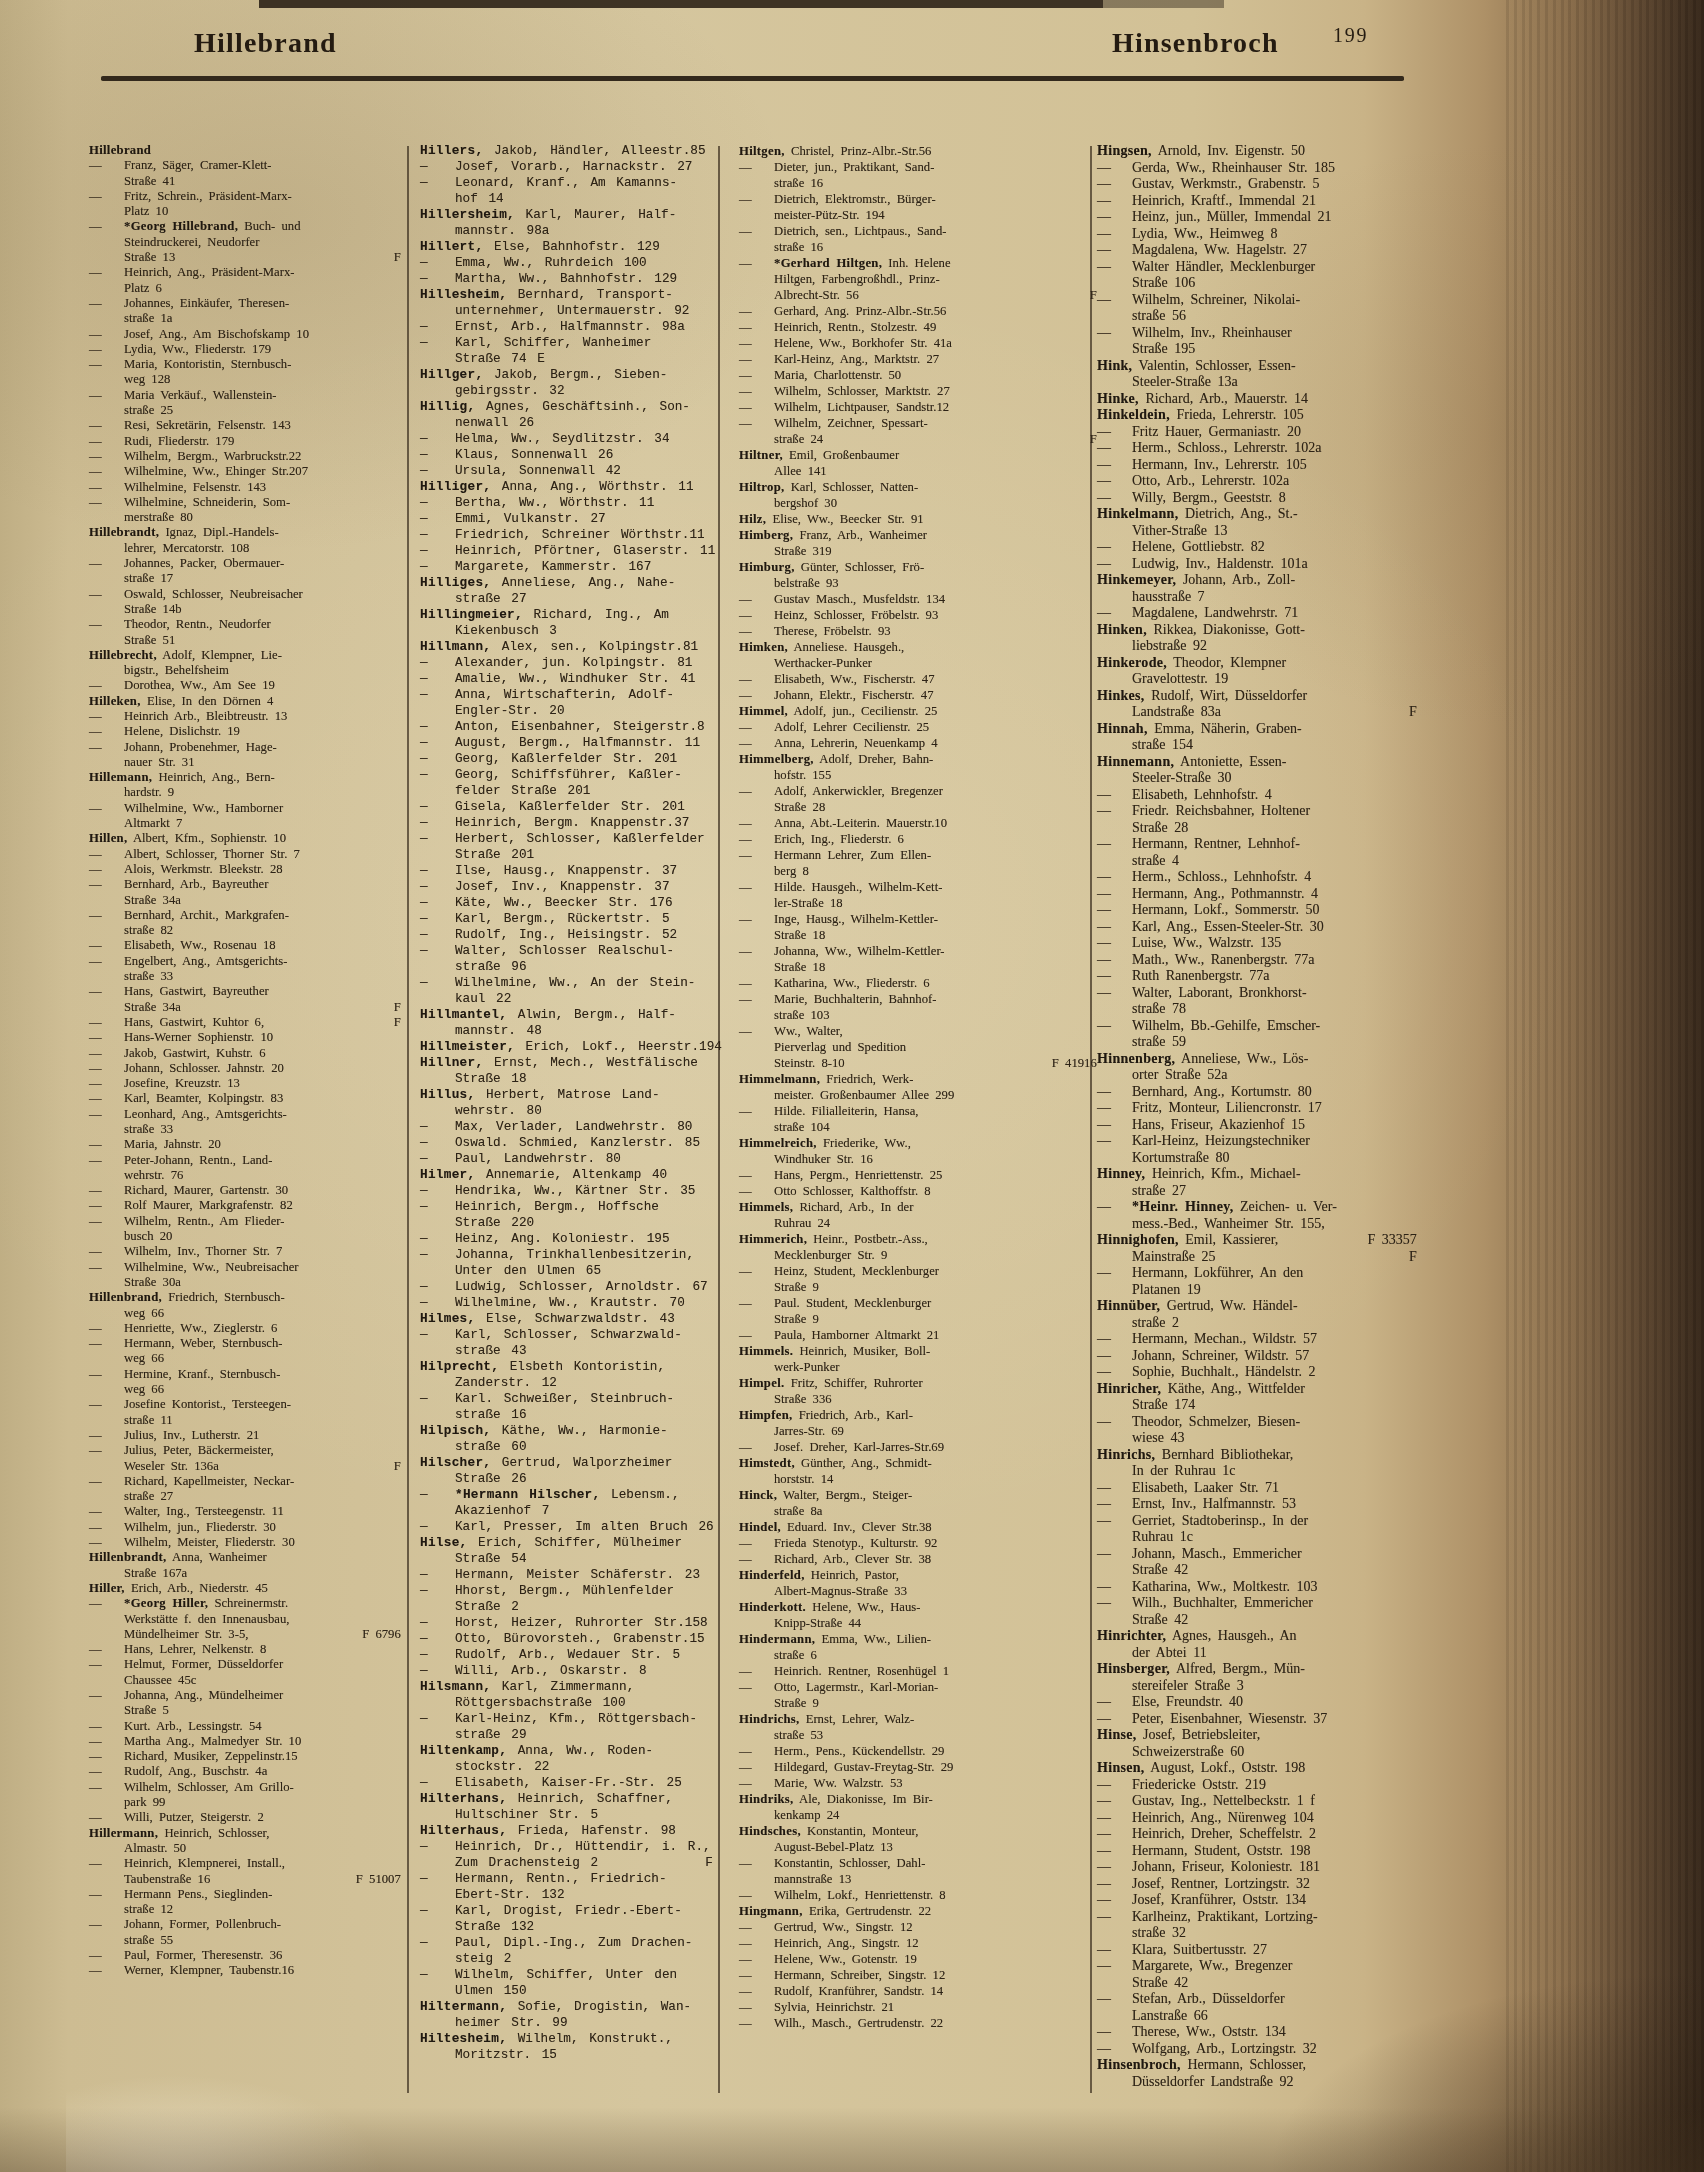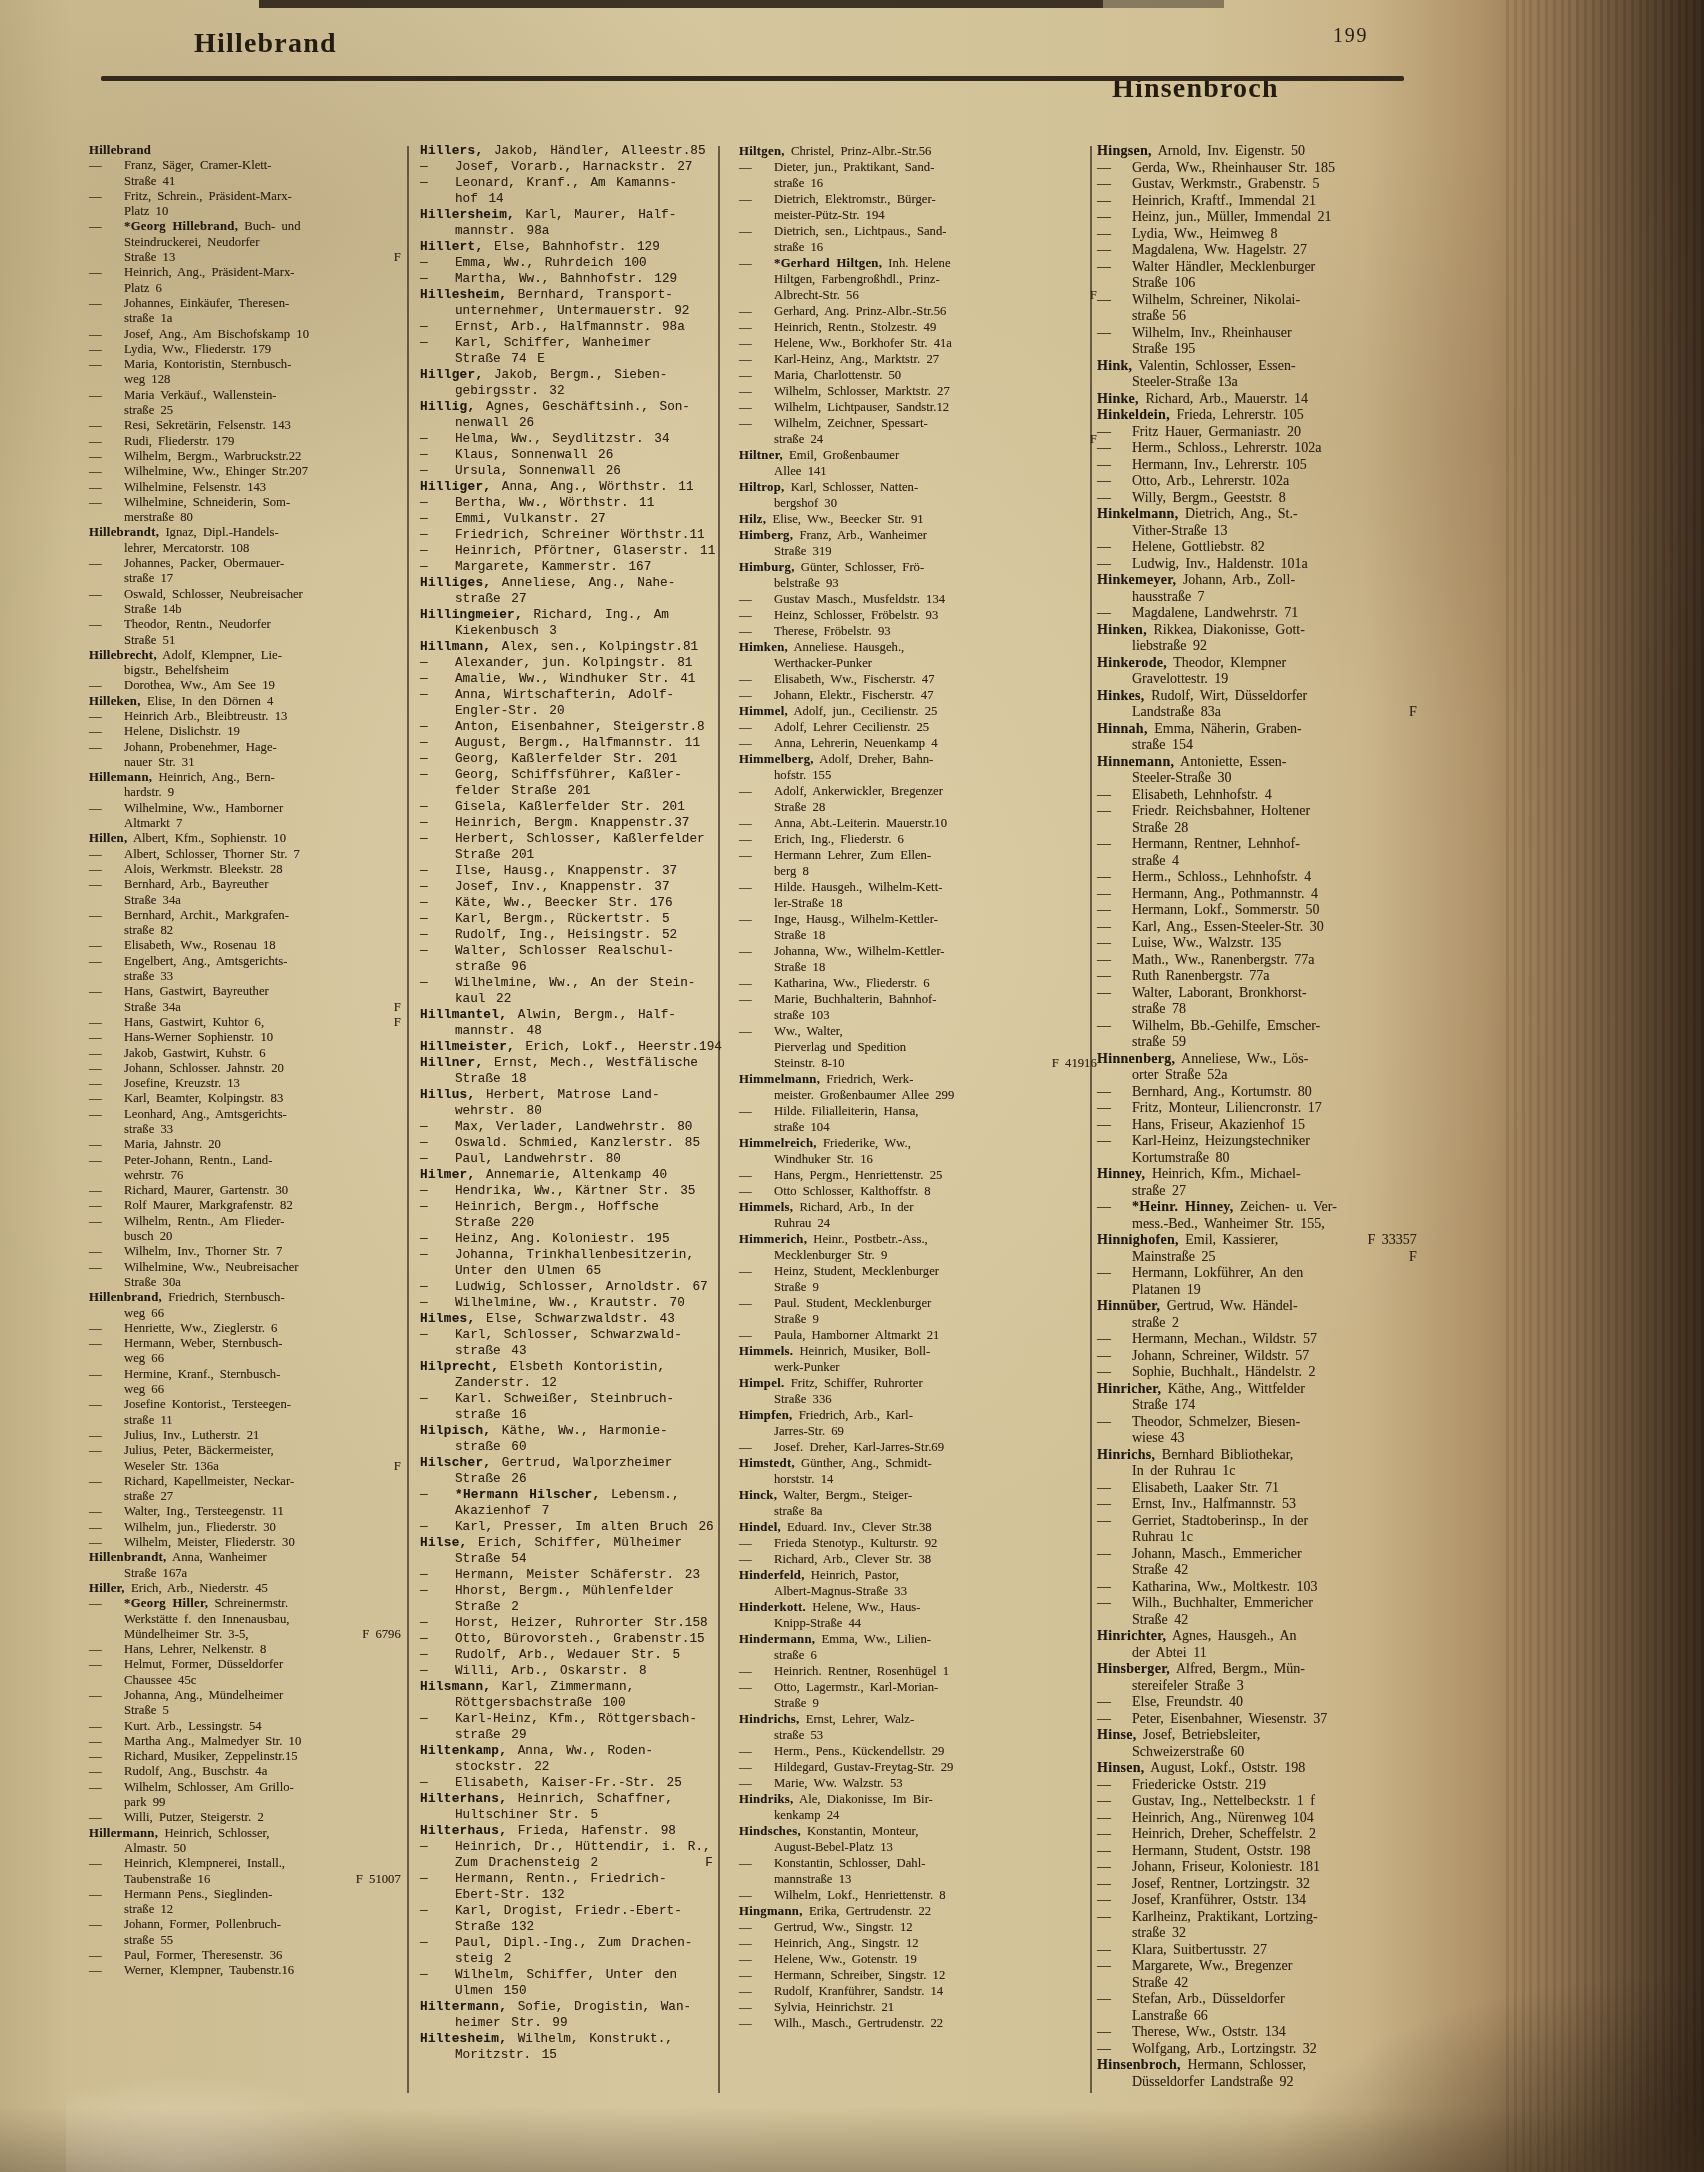--- a/index.html
+++ b/index.html
@@ -33,21 +33,21 @@
     background:linear-gradient(0deg, rgba(70,52,32,.35), transparent 90%);
   }
   .tear{
     position:absolute;left:66px;bottom:0;width:313px;height:157px;
     background:radial-gradient(289px 145px at 35% 105%, rgba(236,226,198,.85), rgba(236,226,198,0) 72%);
   }
   .header-left,.header-right{
     position:absolute;top:26.5px;font-size:28px;font-weight:bold;color:#241b11;letter-spacing:1.2px;
   }
   .header-left{left:194px;}
-  .header-right{left:1112px;margin-top:45px;}
+  .header-right{left:1112px;}
   .page-number{position:absolute;top:24px;left:1333px;font-size:20px;color:#241b11;letter-spacing:1.8px;}
   .head-rule{position:absolute;left:101px;top:76px;width:1303px;height:4.8px;background:#33291c;border-radius:1.8px;}
   .vrule{position:absolute;top:146px;width:1.8px;height:1947px;background:rgba(58,45,30,.7);}
   .vr1{left:407px;} .vr2{left:718px;} .vr3{left:1090px;}
   .col{position:absolute;top:143px;color:#2d2316;}
   .c0{left:89px;width:313px;font-size:12.7px;line-height:15.3px;}
   .c1{left:420px;width:294px;font-size:12.7px;line-height:16px;font-family:Liberation Mono, monospace;}
   .c2{left:739px;width:359px;font-size:12.7px;line-height:16px;}
   .c3{left:1097px;width:321px;font-size:14px;line-height:16.5px;}
   .line{position:relative;white-space:nowrap;word-spacing:3px;text-shadow:0 0 0.6px rgba(45,35,22,.35);}
@@ -208,21 +208,21 @@
     <div class="line c"><span>unternehmer, Untermauerstr. 92</span></div>
     <div class="line e"><span class="dash">—</span><span>Ernst, Arb., Halfmannstr. 98a</span></div>
     <div class="line e"><span class="dash">—</span><span>Karl, Schiffer, Wanheimer</span></div>
     <div class="line c"><span>Straße 74 E</span></div>
     <div class="line e"><span><b>Hillger,</b> Jakob, Bergm., Sieben-</span></div>
     <div class="line c"><span>gebirgsstr. 32</span></div>
     <div class="line e"><span><b>Hillig,</b> Agnes, Geschäftsinh., Son-</span></div>
     <div class="line c"><span>nenwall 26</span></div>
     <div class="line e"><span class="dash">—</span><span>Helma, Ww., Seydlitzstr. 34</span></div>
     <div class="line e"><span class="dash">—</span><span>Klaus, Sonnenwall 26</span></div>
-    <div class="line e"><span class="dash">—</span><span>Ursula, Sonnenwall 26</span></div>
+    <div class="line e"><span class="dash">—</span><span>Ursula, Sonnenwall 42</span></div>
     <div class="line e"><span><b>Hilliger,</b> Anna, Ang., Wörthstr. 11</span></div>
     <div class="line e"><span class="dash">—</span><span>Bertha, Ww., Wörthstr. 11</span></div>
     <div class="line e"><span class="dash">—</span><span>Emmi, Vulkanstr. 27</span></div>
     <div class="line e"><span class="dash">—</span><span>Friedrich, Schreiner Wörthstr.11</span></div>
     <div class="line e"><span class="dash">—</span><span>Heinrich, Pförtner, Glaserstr. 11</span></div>
     <div class="line e"><span class="dash">—</span><span>Margarete, Kammerstr. 167</span></div>
     <div class="line e"><span><b>Hilliges,</b> Anneliese, Ang., Nahe-</span></div>
     <div class="line c"><span>straße 27</span></div>
     <div class="line e"><span><b>Hillingmeier,</b> Richard, Ing., Am</span></div>
     <div class="line c"><span>Kiekenbusch 3</span></div>

